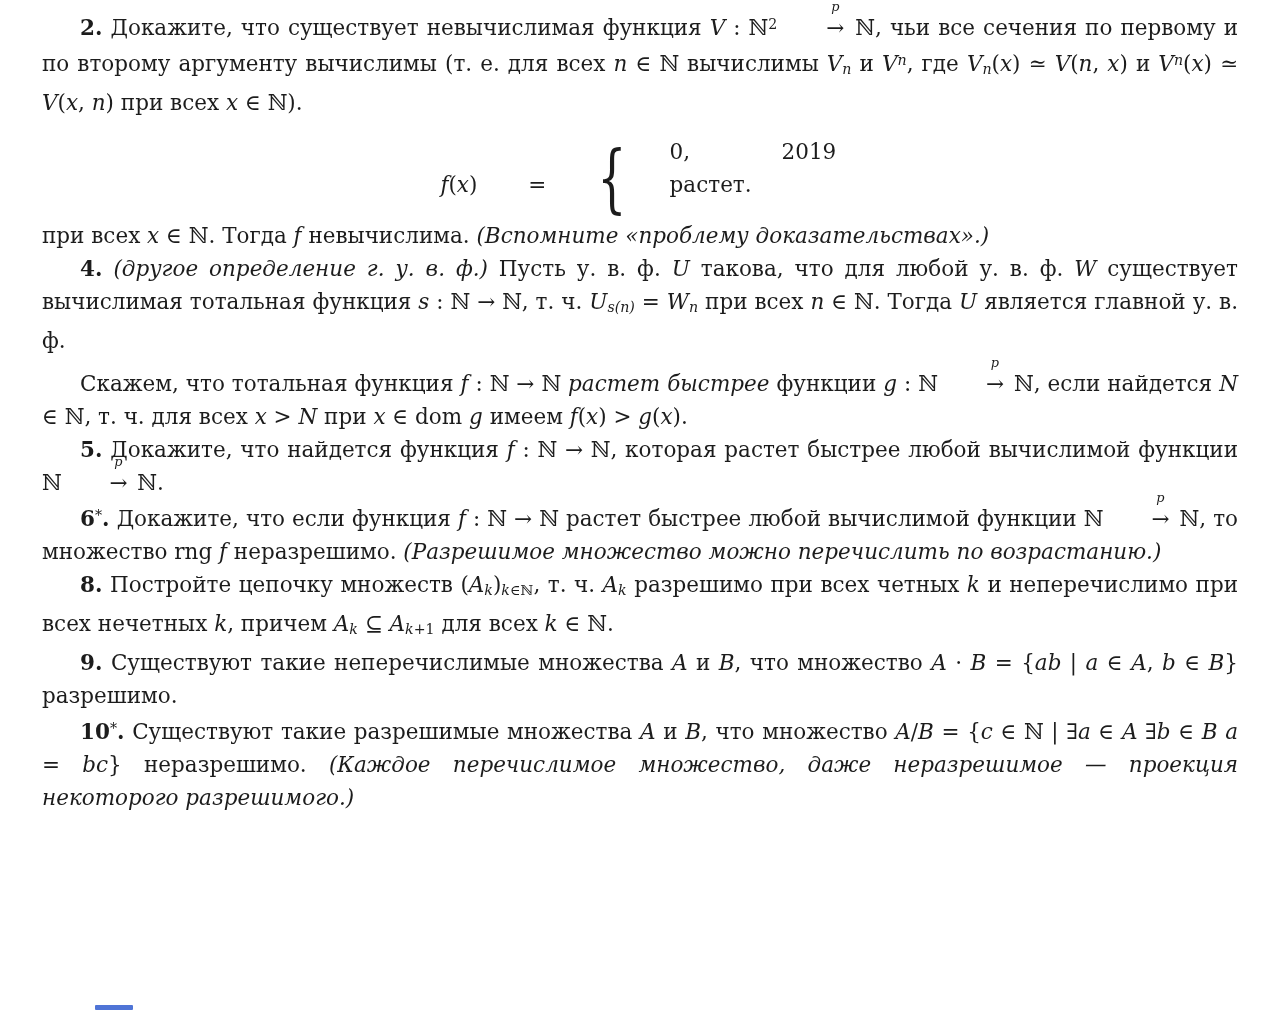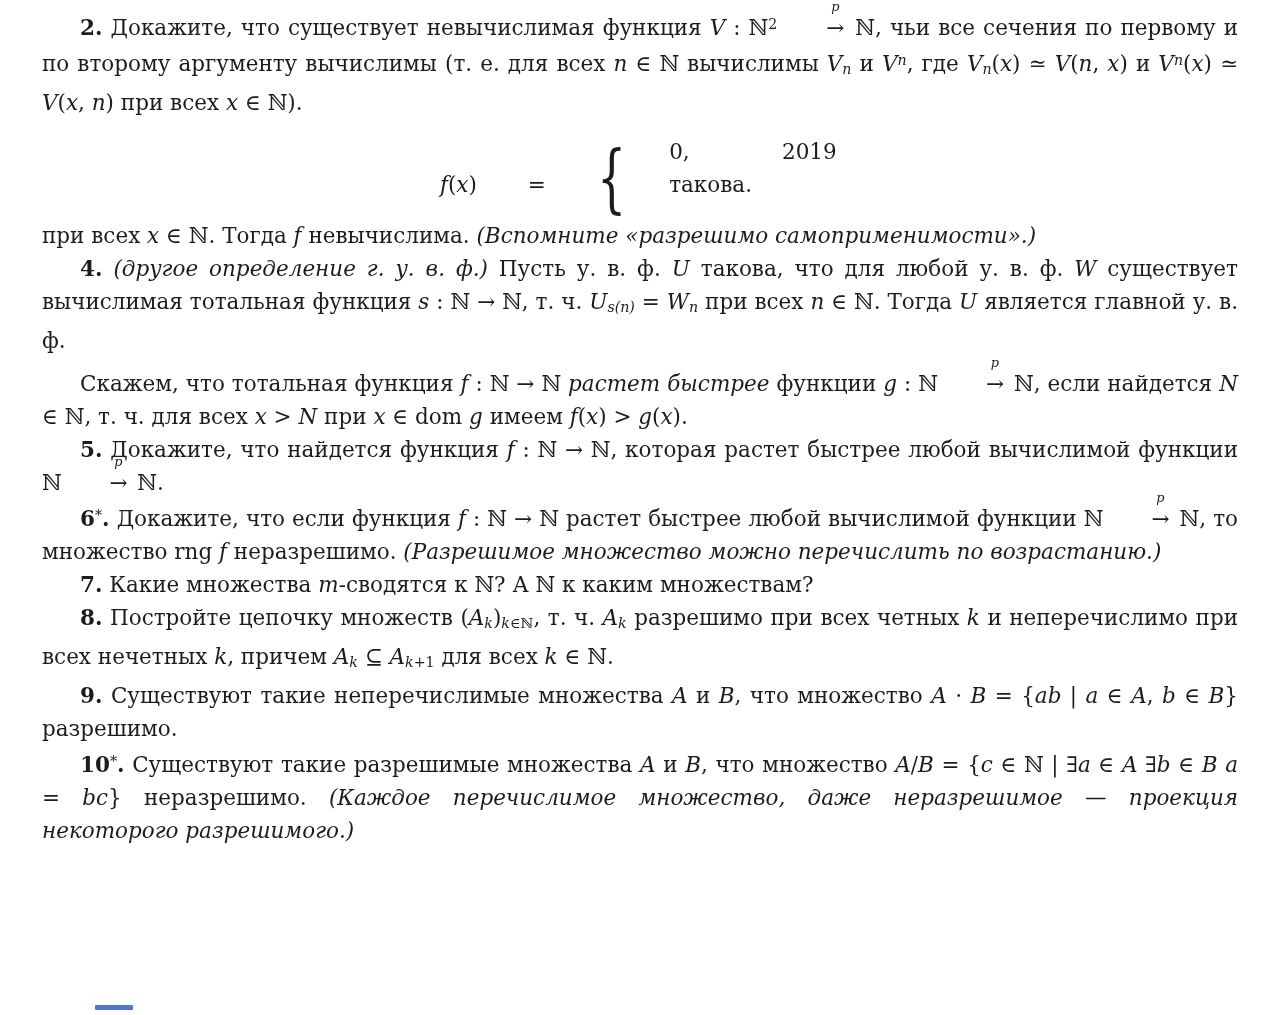--- a/index.html
+++ b/index.html
@@ -54,26 +54,25 @@
 
 <div class="page">
     <p class="blk blk-item"><span class="seg-b">2.</span> Докажите, что существует невычислимая функция <span class="seg-i">V</span> : ℕ<span class="seg-sup">2</span> <span class="parrow"><span class="pa-p">p</span><span class="pa-a">→</span></span> ℕ, чьи все сечения по первому и по второму аргументу вычислимы (т. е. для всех <span class="seg-i">n</span> ∈ ℕ вычислимы <span class="seg-i">V</span><span class="seg-isub">n</span> и <span class="seg-i">V</span><span class="seg-isup">n</span>, где <span class="seg-i">V</span><span class="seg-isub">n</span>(<span class="seg-i">x</span>) ≃ <span class="seg-i">V</span>(<span class="seg-i">n</span>, <span class="seg-i">x</span>) и <span class="seg-i">V</span><span class="seg-isup">n</span>(<span class="seg-i">x</span>) ≃ <span class="seg-i">V</span>(<span class="seg-i">x</span>, <span class="seg-i">n</span>) при всех <span class="seg-i">x</span> ∈ ℕ).</p>
     <div class="blk equation">
       <span class="eq-lhs"><span class="seg-i">f</span>(<span class="seg-i">x</span>)</span>
       <span class="eq-rel">=</span>
       <span class="eq-brace">{</span>
       <span class="eq-cases">
         <span class="case-val">0,</span>
         <span class="case-val">2019</span>
-        <span class="case-cond">такова.</span>
+        <span class="case-cond">растет.</span>
       </span>
     </div>
-    <p class="blk blk-cont">при всех <span class="seg-i">x</span> ∈ ℕ. Тогда <span class="seg-i">f</span> невычислима. <span class="seg-em">(Вспомните «разрешимо самоприменимости».)</span></p>
+    <p class="blk blk-cont">при всех <span class="seg-i">x</span> ∈ ℕ. Тогда <span class="seg-i">f</span> невычислима. <span class="seg-em">(Вспомните «проблему доказательствах».)</span></p>
     <p class="blk blk-item"><span class="seg-b">4.</span> <span class="seg-em">(другое определение г. у. в. ф.)</span> Пусть у. в. ф. <span class="seg-i">U</span> такова, что для любой у. в. ф. <span class="seg-i">W</span> существует вычислимая тотальная функция <span class="seg-i">s</span> : ℕ → ℕ, т. ч. <span class="seg-i">U</span><span class="seg-isub">s(n)</span> = <span class="seg-i">W</span><span class="seg-isub">n</span> при всех <span class="seg-i">n</span> ∈ ℕ. Тогда <span class="seg-i">U</span> является главной у. в. ф.</p>
     <p class="blk blk-para">Скажем, что тотальная функция <span class="seg-i">f</span> : ℕ → ℕ <span class="seg-em">растет быстрее</span> функции <span class="seg-i">g</span> : ℕ <span class="parrow"><span class="pa-p">p</span><span class="pa-a">→</span></span> ℕ, если найдется <span class="seg-i">N</span> ∈ ℕ, т. ч. для всех <span class="seg-i">x</span> &gt; <span class="seg-i">N</span> при <span class="seg-i">x</span> ∈ dom <span class="seg-i">g</span> имеем <span class="seg-i">f</span>(<span class="seg-i">x</span>) &gt; <span class="seg-i">g</span>(<span class="seg-i">x</span>).</p>
     <p class="blk blk-item"><span class="seg-b">5.</span> Докажите, что найдется функция <span class="seg-i">f</span> : ℕ → ℕ, которая растет быстрее любой вычислимой функции ℕ <span class="parrow"><span class="pa-p">p</span><span class="pa-a">→</span></span> ℕ.</p>
     <p class="blk blk-item"><span class="seg-b">6</span><span class="seg-sup">*</span><span class="seg-b">.</span> Докажите, что если функция <span class="seg-i">f</span> : ℕ → ℕ растет быстрее любой вычислимой функции ℕ <span class="parrow"><span class="pa-p">p</span><span class="pa-a">→</span></span> ℕ, то множество rng <span class="seg-i">f</span> неразрешимо. <span class="seg-em">(Разрешимое множество можно перечислить по возрастанию.)</span></p>
-    <p class="blk blk-item"><span class="seg-b">7.</span> Какие множества <span class="seg-i">m</span>-сводятся к ℕ? А ℕ к каким множествам?</p>
     <p class="blk blk-item"><span class="seg-b">8.</span> Постройте цепочку множеств (<span class="seg-i">A</span><span class="seg-isub">k</span>)<span class="seg-isub">k</span><span class="seg-sub">∈ℕ</span>, т. ч. <span class="seg-i">A</span><span class="seg-isub">k</span> разрешимо при всех четных <span class="seg-i">k</span> и неперечислимо при всех нечетных <span class="seg-i">k</span>, причем <span class="seg-i">A</span><span class="seg-isub">k</span> ⊆ <span class="seg-i">A</span><span class="seg-isub">k</span><span class="seg-sub">+1</span> для всех <span class="seg-i">k</span> ∈ ℕ.</p>
     <p class="blk blk-item"><span class="seg-b">9.</span> Существуют такие неперечислимые множества <span class="seg-i">A</span> и <span class="seg-i">B</span>, что множество <span class="seg-i">A</span> · <span class="seg-i">B</span> = {<span class="seg-i">ab</span> | <span class="seg-i">a</span> ∈ <span class="seg-i">A</span>, <span class="seg-i">b</span> ∈ <span class="seg-i">B</span>} разрешимо.</p>
     <p class="blk blk-item"><span class="seg-b">10</span><span class="seg-sup">*</span><span class="seg-b">.</span> Существуют такие разрешимые множества <span class="seg-i">A</span> и <span class="seg-i">B</span>, что множество <span class="seg-i">A</span>/<span class="seg-i">B</span> = {<span class="seg-i">c</span> ∈ ℕ | ∃<span class="seg-i">a</span> ∈ <span class="seg-i">A</span> ∃<span class="seg-i">b</span> ∈ <span class="seg-i">B</span> <span class="seg-i">a</span> = <span class="seg-i">bc</span>} неразрешимо. <span class="seg-em">(Каждое перечислимое множество, даже неразрешимое — проекция некоторого разрешимого.)</span></p>
   </div>
 <div class="bottom-marker" style="background: rgb(79, 116, 214);"></div>
 
 </body></html>

